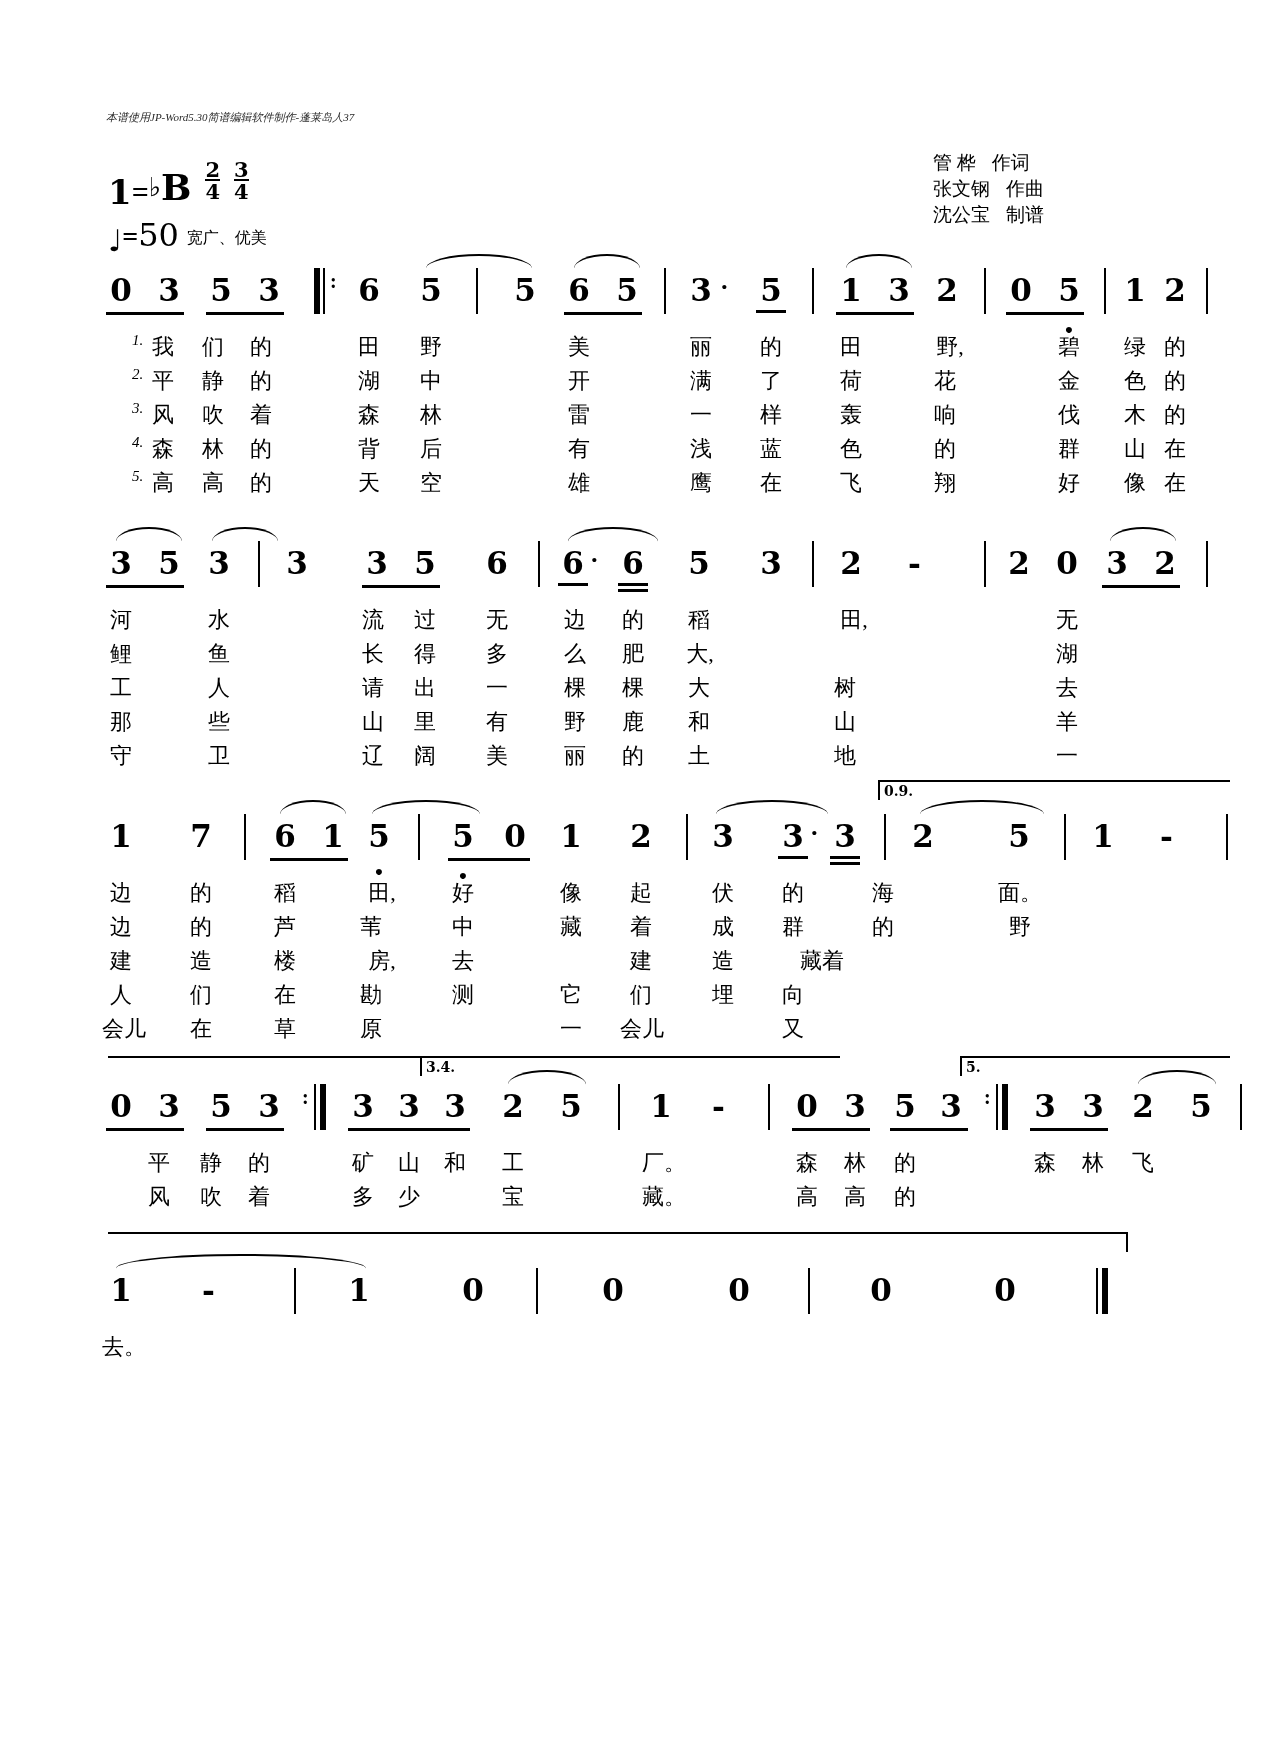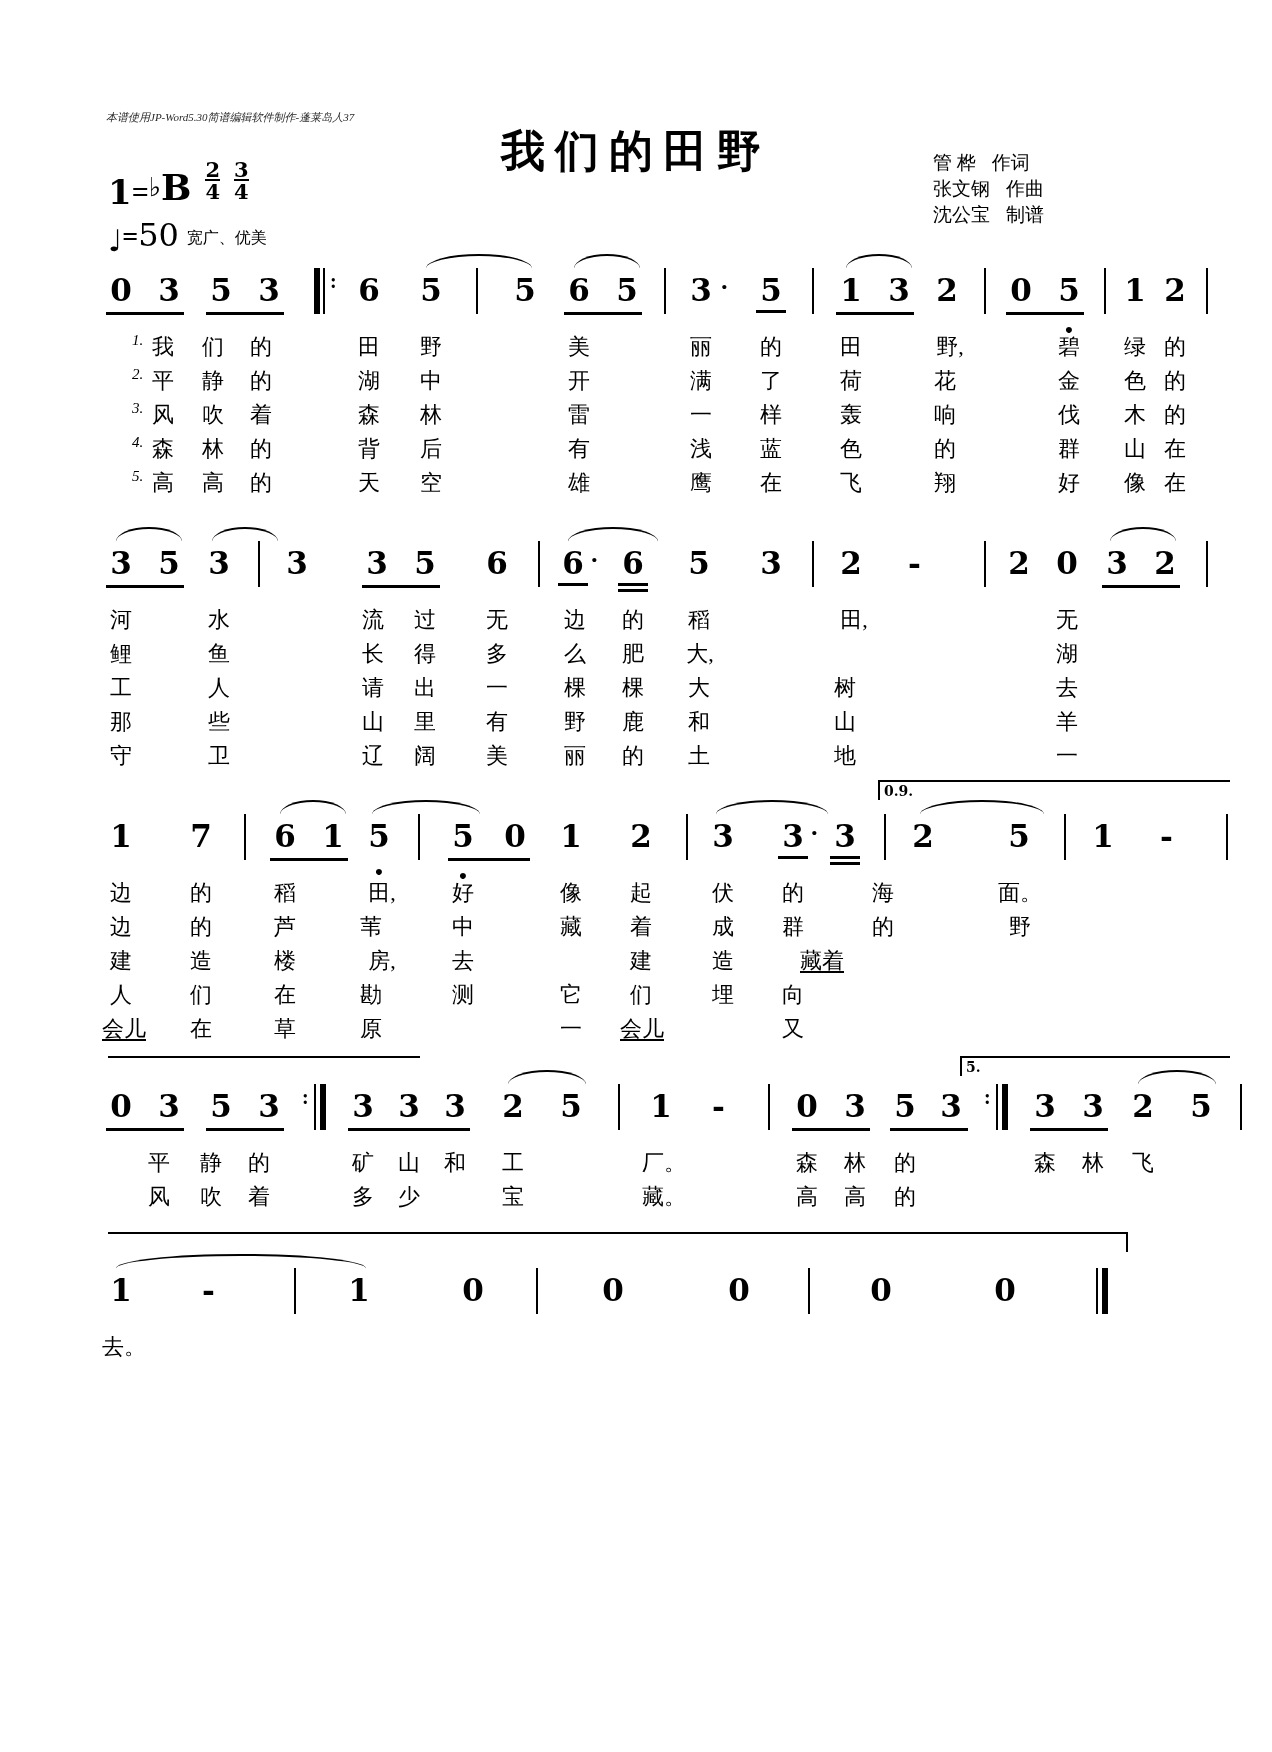--- a/index.html
+++ b/index.html
@@ -132,31 +132,30 @@
   .lyrics { position:relative; }
   .lyr {
     position:absolute;
     font-family:"Liberation Serif", serif;
     font-size:22px; text-align:center; width:30px;
     white-space:nowrap;
   }
   .lyr.verseno {
     font-size:15px; font-style:italic; width:auto; text-align:left;
   }
-  .lyr.ul { text-decoration:underline; text-underline-offset:3px; }
+  .lyr.ul { text-underline-offset:3px; }
   .lyr.w2 { width:52px; }
 </style>
 </head>
 <body>
 
 <div class="sheet">
 
   <div class="watermark">本谱使用JP-Word5.30简谱编辑软件制作-蓬莱岛人37</div>
 
-  <div class="title">我们的田野</div>
 
   <div class="credits">
     <div>
       <span>管  桦</span><span class="sp"></span><span>作词</span>
     </div>
     <div>
       <span>张文钢</span><span class="sp"></span><span>作曲</span>
     </div>
     <div>
       <span>沈公宝</span><span class="sp"></span><span>制谱</span>
@@ -522,20 +521,25 @@
       <div class="lyr" style="left:670px; top:136px;">又</div>
     </div>
   </div>
 
   <div class="system" style="left:108px; top:1088px; width:1060px;">
 
     <div class="volta" style="left:0px; top:-32px; width:312px; height:22px;">
       <span class="vline"></span>
     </div>
 
+    <div class="volta" style="left:312px; top:-32px; width:420px; height:22px;">
+      <span class="vline"></span>
+      <span class="vleg"></span>
+      <span class="vlabel">3.4.</span>
+    </div>
 
     <div class="volta" style="left:852px; top:-32px; width:270px; height:22px;">
       <span class="vline"></span>
       <span class="vleg"></span>
       <span class="vlabel">5.</span>
     </div>
 
     <div class="noterow">
       <div class="n" style="left:0px;">0</div>
       <div class="n" style="left:48px;">3</div>

